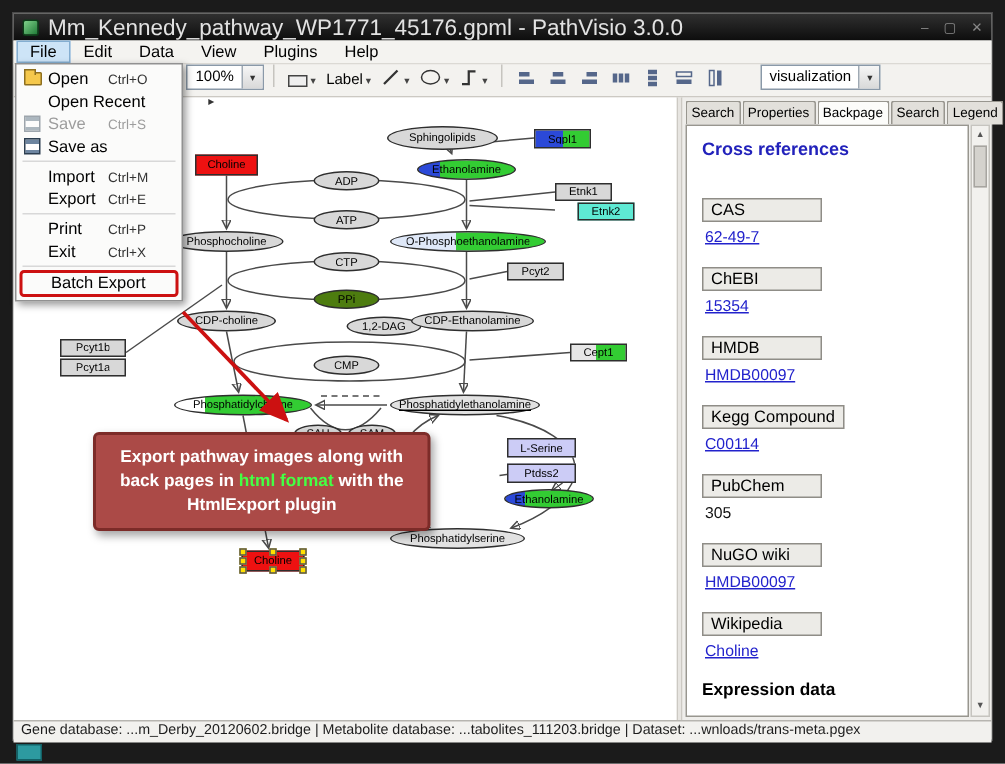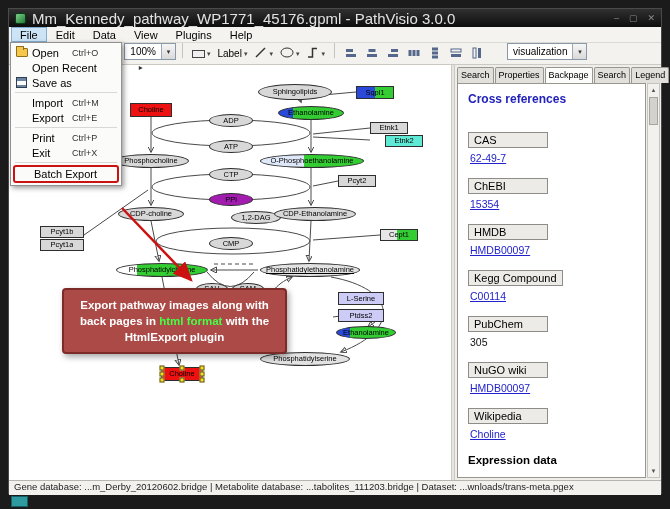--- a/index.html
+++ b/index.html
@@ -297,21 +297,21 @@
             </div>
             <div class="node ellipse" style="left: 251px; top: 89px; width: 104px; height: 14px; background: linear-gradient(90deg, rgb(223, 232, 248) 42%, rgb(51, 204, 51) 42%);">
               <span class="nlabel">O-Phosphoethanolamine</span>
             </div>
             <div class="node ellipse" style="left: 200px; top: 103px; width: 44px; height: 13px; background: rgb(216, 216, 216);">
               <span class="nlabel">CTP</span>
             </div>
             <div class="node rectn" style="left: 329px; top: 110px; width: 38px; height: 12px; background: rgb(216, 216, 216);">
               <span class="nlabel">Pcyt2</span>
             </div>
-            <div class="node ellipse" style="left: 200px; top: 128px; width: 44px; height: 13px; background: #a21caf;">
+            <div class="node ellipse" style="left: 200px; top: 128px; width: 44px; height: 13px; background: #4d7c0f;">
               <span class="nlabel">PPi</span>
             </div>
             <div class="node ellipse" style="left: 109px; top: 142px; width: 66px; height: 14px; background: rgb(216, 216, 216);">
               <span class="nlabel">CDP-choline</span>
             </div>
             <div class="node ellipse" style="left: 222px; top: 146px; width: 50px; height: 13px; background: rgb(216, 216, 216);">
               <span class="nlabel">1,2-DAG</span>
             </div>
             <div class="node ellipse" style="left: 265px; top: 142px; width: 82px; height: 14px; background: rgb(216, 216, 216);">
               <span class="nlabel">CDP-Ethanolamine</span>
@@ -433,20 +433,28 @@
         <span class="mi-label">Open</span>
         <span class="mi-short">Ctrl+O</span>
         <span class="mi-arrow"></span>
       </div>
       <div class="mi">
         <span class="mi-ic"></span>
         <span class="mi-label">Open Recent</span>
         <span class="mi-short"></span>
         <span class="mi-arrow subarrow"></span>
       </div>
+      <div class="mi disabled">
+        <span class="mi-ic">
+          <span class="shape-disk"></span>
+        </span>
+        <span class="mi-label">Save</span>
+        <span class="mi-short">Ctrl+S</span>
+        <span class="mi-arrow"></span>
+      </div>
       <div class="mi">
         <span class="mi-ic">
           <span class="shape-disk disk2"></span>
         </span>
         <span class="mi-label">Save as</span>
         <span class="mi-short"></span>
         <span class="mi-arrow"></span>
       </div>
       <div class="msep"></div>
       <div class="mi">

